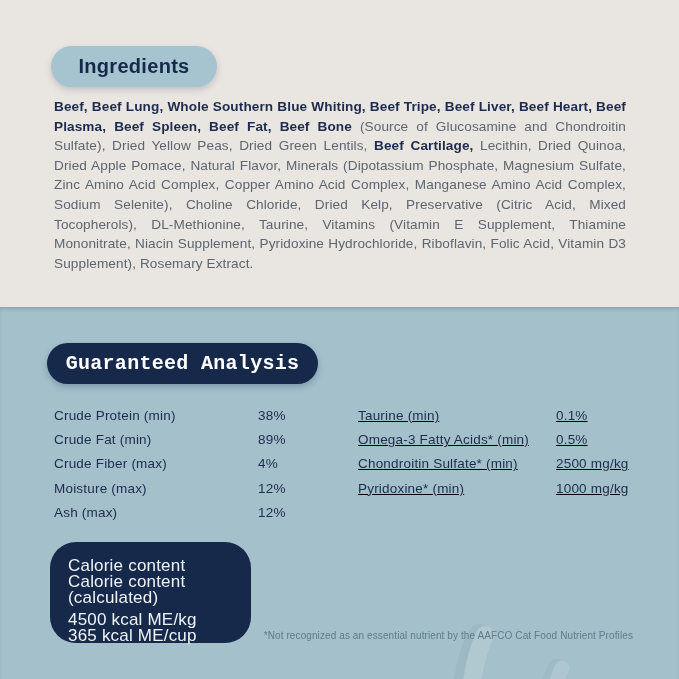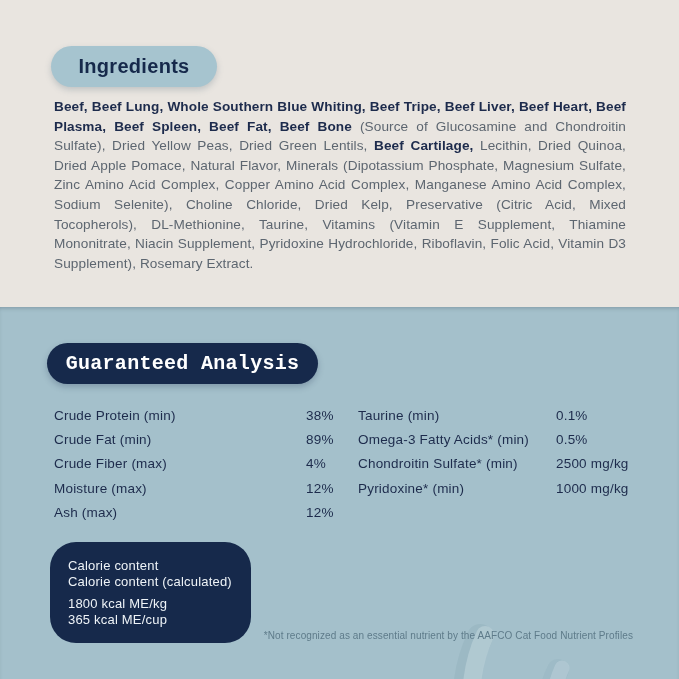--- a/index.html
+++ b/index.html
@@ -31,29 +31,29 @@
     color:var(--text_regular); letter-spacing:0.1px;
   }
   .seg-bold{font-weight:bold; color:var(--text_bold);}
   .pill-ga{
     left:47px; top:343px; width:271px; height:41px; border-radius:21px;
     background:var(--navy); box-shadow:0 3px 6px rgba(23,41,75,0.25);font-family:Liberation Mono, monospace;
   }
   .pill-ga span{color:#ffffff; font-size:20px; font-weight:bold; letter-spacing:0.3px;}
   .ga-col{position:absolute;}
   .ga-col-left{left:54px; top:403px; width:260px;}
-  .ga-col-right{left:358px; top:403px; width:300px;}
+  .ga-col-right{left:358px; top:403px; width:300px;text-decoration:underline;}
   .ga-row{display:grid; align-items:center; height:24.4px; font-size:13.5px; color:var(--text_bold); letter-spacing:0.2px;}
-  .ga-col-left .ga-row{grid-template-columns:204px 1fr;gap:48px;}
+  .ga-col-left .ga-row{grid-template-columns:204px 1fr;}
   .ga-col-right .ga-row{grid-template-columns:198px 1fr;}
   .calorie-box{
     position:absolute; left:50px; top:542px; width:201px; height:101px;
     border-radius:26px; background:var(--navy); box-sizing:border-box;
     padding:16px 0 0 18px; color:var(--calorie_text);
-    font-size:13px; line-height:16px; letter-spacing:0.2px;
+    font-size:17px; line-height:16px; letter-spacing:0.2px;
   }
   .calorie-gap{height:6px;}
   .footnote{
     position:absolute; right:46px; top:630px;
     font-size:10px; color:var(--footnote); letter-spacing:0.1px;
   }
   .watermark{position:absolute; left:420px; top:315px; pointer-events:none;}
 </style>
 </head>
 <body>
@@ -119,19 +119,19 @@
     <div class="ga-row">
       <span>Pyridoxine* (min)</span>
       <span>1000 mg/kg</span>
     </div>
   </div>
 
   <div class="calorie-box">
     <div>Calorie content</div>
     <div>Calorie content (calculated)</div>
     <div class="calorie-gap"></div>
-    <div>1800 kcal ME/kg</div>
+    <div>4500 kcal ME/kg</div>
     <div>365 kcal ME/cup</div>
   </div>
 
   <div class="footnote">*Not recognized as an essential nutrient by the AAFCO Cat Food Nutrient Profiles</div>
 
 </div>
 
 </body></html>

